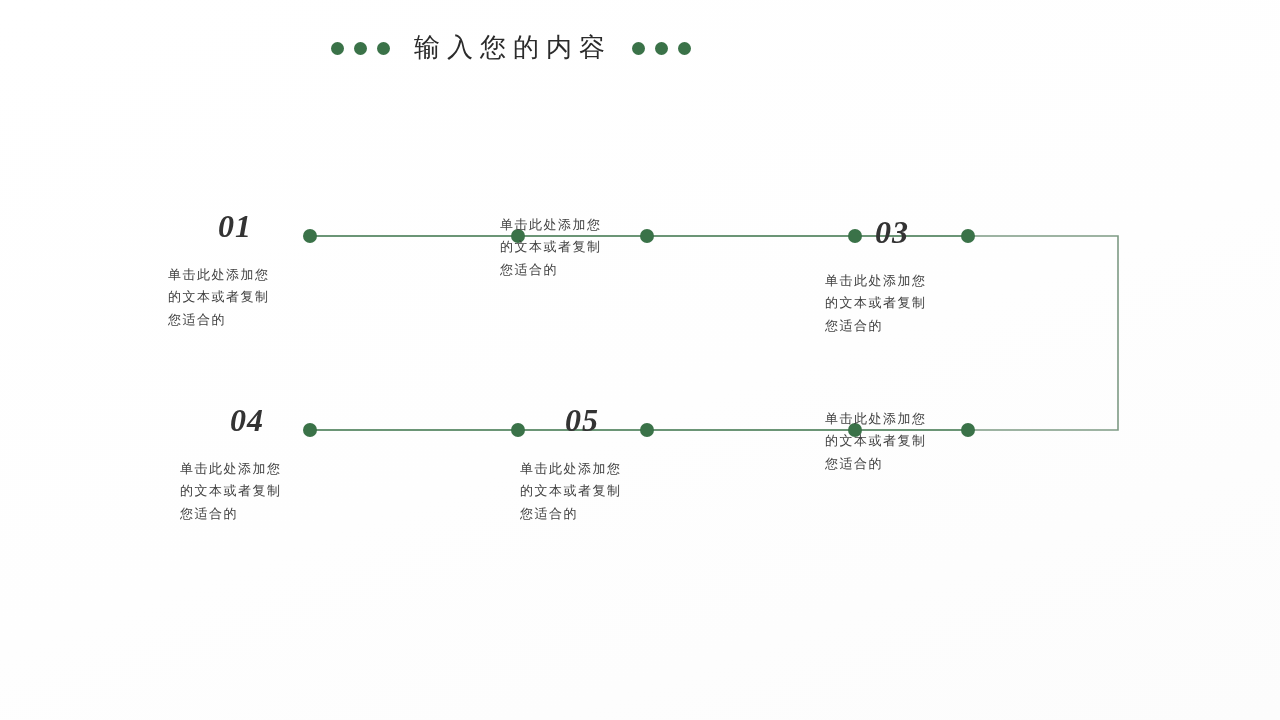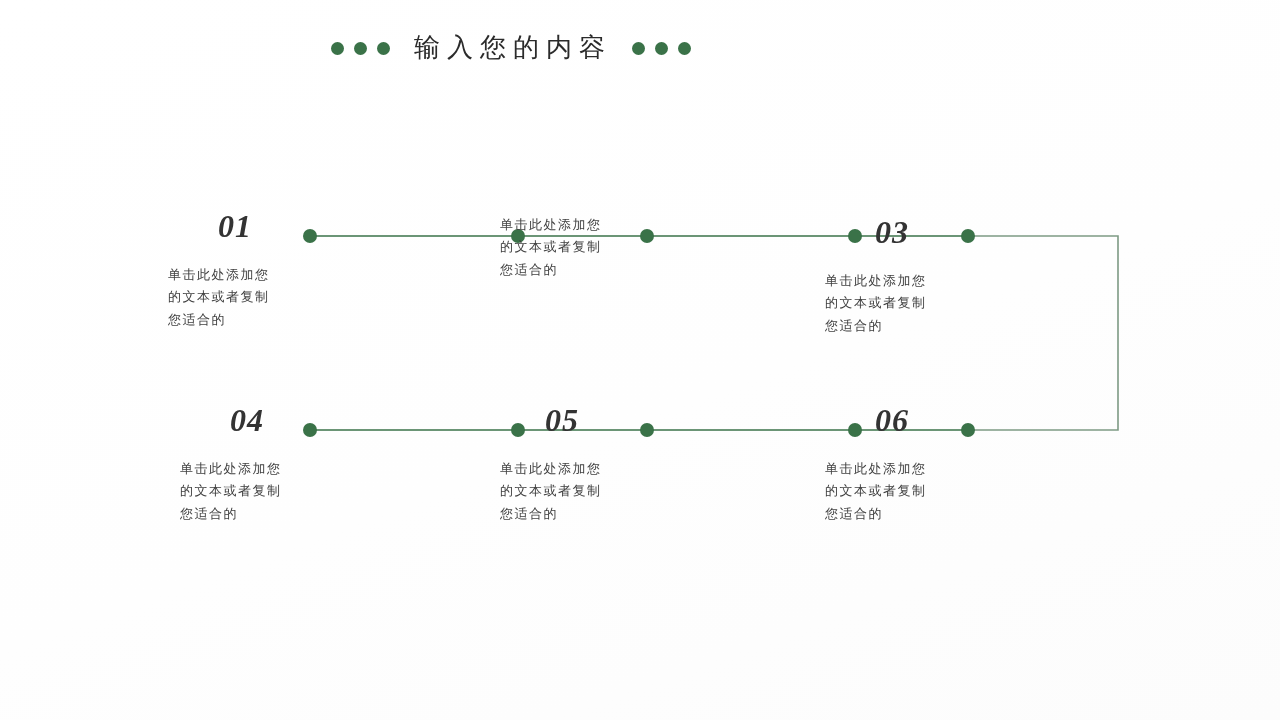--- a/index.html
+++ b/index.html
@@ -94,21 +94,21 @@
     display: block;
     white-space: nowrap;
   }
 
   
   #item-01 { left: 168px; top: 210px; }
   #item-02 { left: 500px; top: 210px; }
   #item-03 { left: 825px; top: 216px; }
   
   #item-04 { left: 180px; top: 404px; }
-  #item-05 { left: 500px; top: 404px; }
+  #item-05 { left: 520px; top: 404px; }
   #item-06 { left: 825px; top: 404px; }
 
   
   #item-01 .num { margin-left: 50px; }
   #item-02 .num { margin-left: 45px; }
   #item-03 .num { margin-left: 50px; }
   #item-04 .num { margin-left: 50px; }
   #item-05 .num { margin-left: 45px; }
   #item-06 .num { margin-left: 50px; }
 </style>
@@ -196,21 +196,20 @@
   <div class="item" id="item-05">
     <span class="num">05</span>
     <div class="body">
       <span>单击此处添加您</span>
       <span>的文本或者复制</span>
       <span>您适合的</span>
     </div>
   </div>
 
   <div class="item" id="item-06">
-    <span class="num">06</span>
     <div class="body">
       <span>单击此处添加您</span>
       <span>的文本或者复制</span>
       <span>您适合的</span>
     </div>
   </div>
 
 </div>
 
 </body></html>

